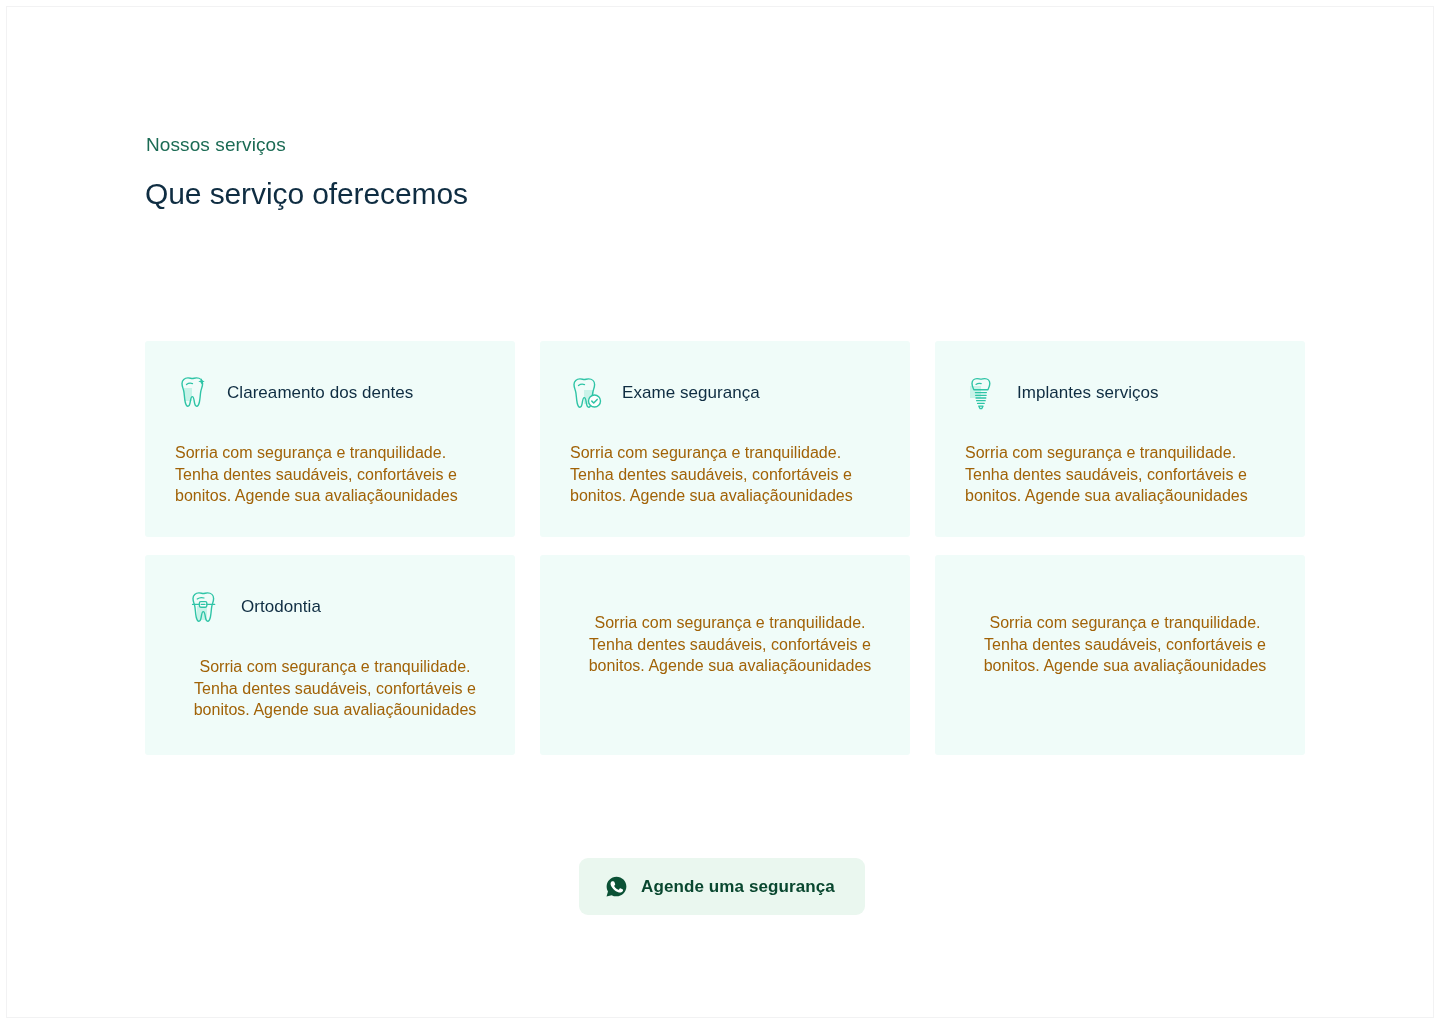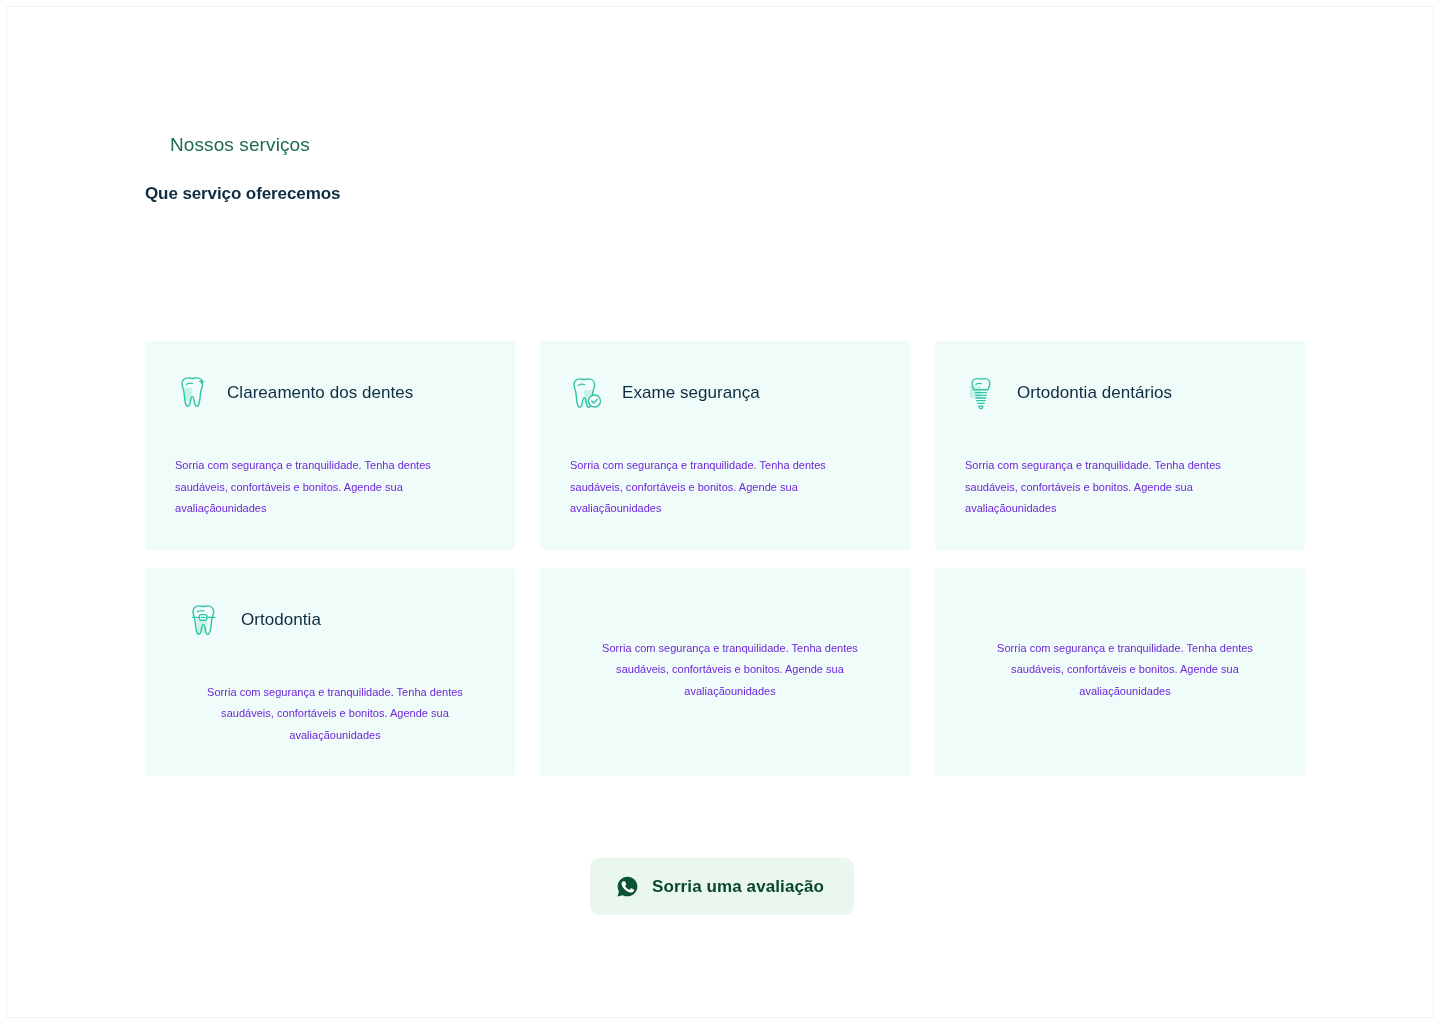--- a/index.html
+++ b/index.html
@@ -33,32 +33,31 @@
   
   .eyebrow {
     position: absolute;
     left: 7px;
     top: 125px;
     font-size: 19px;
     line-height: 26px;
     letter-spacing: 0.1px;
     color: #1b6b54;
     font-weight: 400;
-    margin-left: 24px;
   }
 
   .headline {
     position: absolute;
     left: 6px;
     top: 170px;
-    font-size: 17px;
+    font-size: 30px;
     line-height: 34px;
     letter-spacing: -0.1px;
     color: #0f2d42;
-    font-weight: 700;
+    font-weight: 400;
   }
 
   
   .grid {
     position: absolute;
     left: 6px;
     top: 334px;
     width: 1166px;
     display: grid;
     grid-template-columns: repeat(3, 370px);
@@ -92,24 +91,24 @@
   .card-title {
     font-size: 17px;
     line-height: 24px;
     color: #0f2d42;
     font-weight: 400;
     letter-spacing: 0.05px;
     white-space: nowrap;
   }
 
   .card-body {
-    margin-top: 40px;
-    font-size: 11px;
+    margin-top: 27px;
+    font-size: 16px;
     line-height: 21.5px;
-    color: #6d28d9;
+    color: #a16207;
     max-width: 292px;
     letter-spacing: 0.02px;
   }
 
   
   .cta-wrap {
     position: absolute;
     left: 0;
     top: 851px;
     width: 1166px;
@@ -179,21 +178,21 @@
 
       <div class="card">
         <div class="card-head">
           <svg class="card-icon" viewBox="0 0 34 38" fill="none">
             <path d="M5 12 h11 v12 h-11 z" fill="#b8f0e2" opacity="0.7"></path>
             <path d="M7 9.6c0-3 2.2-5 5-5 1.6 0 2.6.5 3.9.5s2.3-.5 3.9-.5c2.8 0 5 2 5 5 0 2.6-1.1 4.4-1.9 6.1H8.9C8.1 14 7 12.2 7 9.6z" stroke="#2ec4a6" stroke-width="1.4" stroke-linejoin="round"></path>
             <path d="M11 10.4c1.4-1 3.4-1.3 5.2-.8" stroke="#2ec4a6" stroke-width="1.2" stroke-linecap="round"></path>
             <path d="M10.4 18.6h11M10.6 21.3h10.6M11 24h9.8M11.6 26.7h8.6M12.6 29.4h6.6" stroke="#2ec4a6" stroke-width="1.3" stroke-linecap="round"></path>
             <path d="M13.8 32.1h4.2l-1.3 2.6h-1.6z" stroke="#2ec4a6" stroke-width="1.3" stroke-linejoin="round"></path>
           </svg>
-          <div class="card-title">Ortodontia dentários</div>
+          <div class="card-title">Implantes serviços</div>
         </div>
         <p class="card-body">Sorria com segurança e tranquilidade. Tenha dentes saudáveis, confortáveis e bonitos. Agende sua avaliaçãounidades</p>
       </div>
 
       <div class="card row2">
         <div class="card-head">
           <svg class="card-icon" viewBox="0 0 34 38" fill="none">
             <path d="M8 18 h10 v14 h-10 z" fill="#b8f0e2" opacity="0.7"></path>
             <path d="M4 10.5c0-3.4 2.6-5.6 6-5.6 1.9 0 3 .6 4.3.6 1.3 0 2.4-.6 4.3-.6 3.4 0 6 2.2 6 5.6 0 3.2-1.3 4.8-1.9 8.3-.5 3-.5 6.6-1.3 10.2-.5 2.4-1.3 4.2-2.7 4.2-1.6 0-2-1.9-2.4-4.6-.4-2.6-.7-5-2-5s-1.6 2.4-2 5c-.4 2.7-.8 4.6-2.4 4.6-1.4 0-2.2-1.8-2.7-4.2-.8-3.6-.8-7.2-1.3-10.2C5.3 15.3 4 13.7 4 10.5z" stroke="#2ec4a6" stroke-width="1.4" stroke-linejoin="round"></path>
             <path d="M8.2 11c1.8-1.3 4.5-1.8 6.8-1" stroke="#2ec4a6" stroke-width="1.2" stroke-linecap="round"></path>
@@ -215,18 +214,18 @@
       </div>
 
     </div>
 
     <div class="cta-wrap">
       <button class="cta-button">
         <svg class="cta-icon" viewBox="0 0 24 24">
           <path d="M12 1.8C6.3 1.8 1.7 6.4 1.7 12.1c0 1.9.5 3.7 1.4 5.2L1.6 22.4l5.3-1.4c1.5.8 3.2 1.3 5.1 1.3 5.7 0 10.3-4.6 10.3-10.3S17.7 1.8 12 1.8z" fill="#0b5135"></path>
           <path d="M9.1 6.9c-.2-.5-.4-.5-.7-.5h-.6c-.2 0-.6.1-.9.4-.3.4-1.1 1.1-1.1 2.6s1.2 3 1.3 3.2c.2.2 2.2 3.6 5.5 4.9 2.7 1.1 3.3.9 3.9.8.6-.1 1.8-.8 2.1-1.5.3-.7.3-1.4.2-1.5-.1-.1-.3-.2-.6-.4-.3-.2-1.8-.9-2.1-1-.3-.1-.5-.2-.7.2-.2.3-.8 1-.9 1.2-.2.2-.3.2-.6.1-.3-.2-1.3-.5-2.5-1.6-.9-.8-1.6-1.8-1.7-2.1-.2-.3 0-.5.1-.6.1-.1.3-.4.5-.6.2-.2.2-.3.3-.5.1-.2 0-.4 0-.6-.1-.2-.7-1.7-.9-2.3z" fill="#ffffff"></path>
         </svg>
-        <span class="cta-label">Sorria uma avaliação</span>
+        <span class="cta-label">Agende uma segurança</span>
       </button>
     </div>
 
   </div>
 </div>
 
 </body></html>

